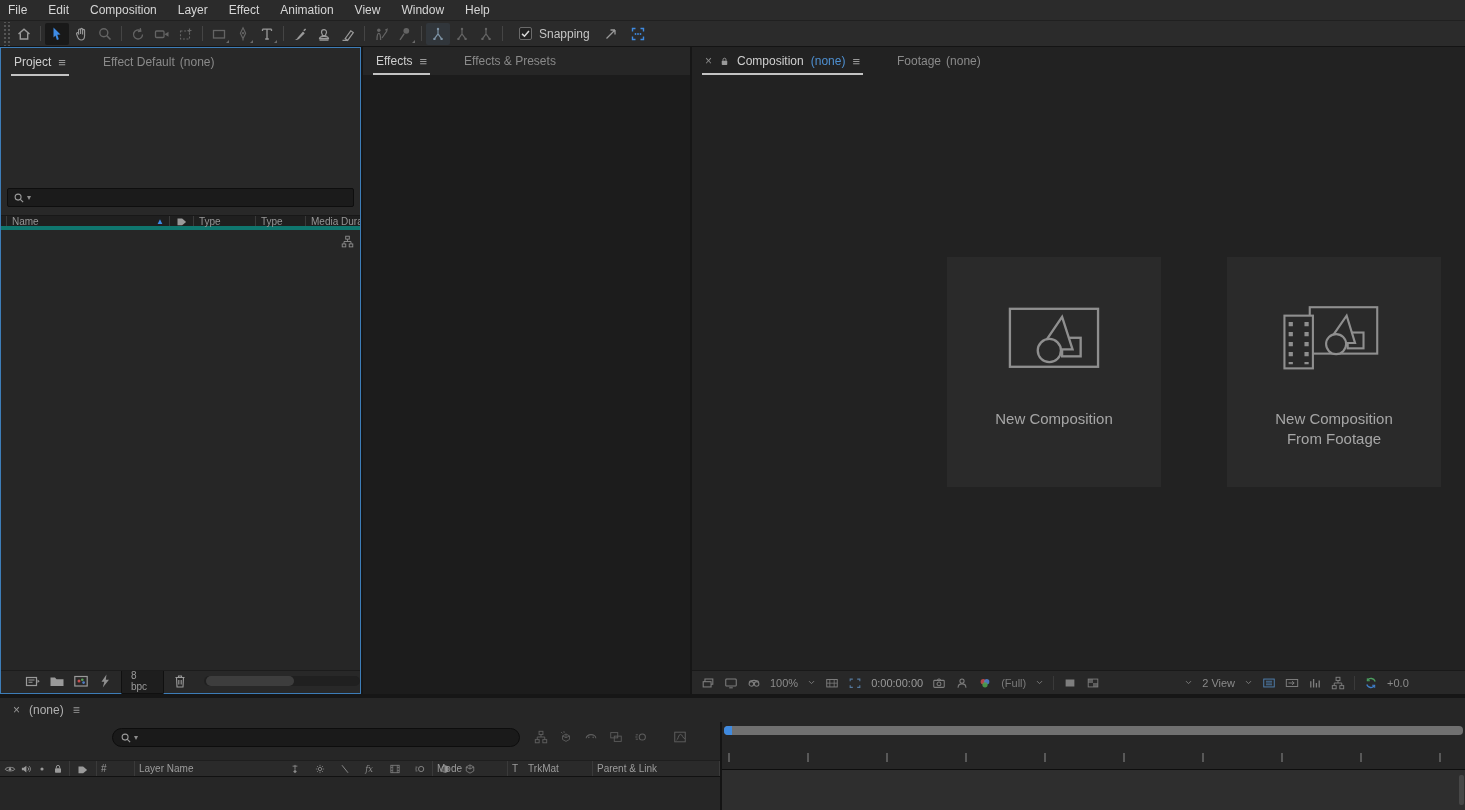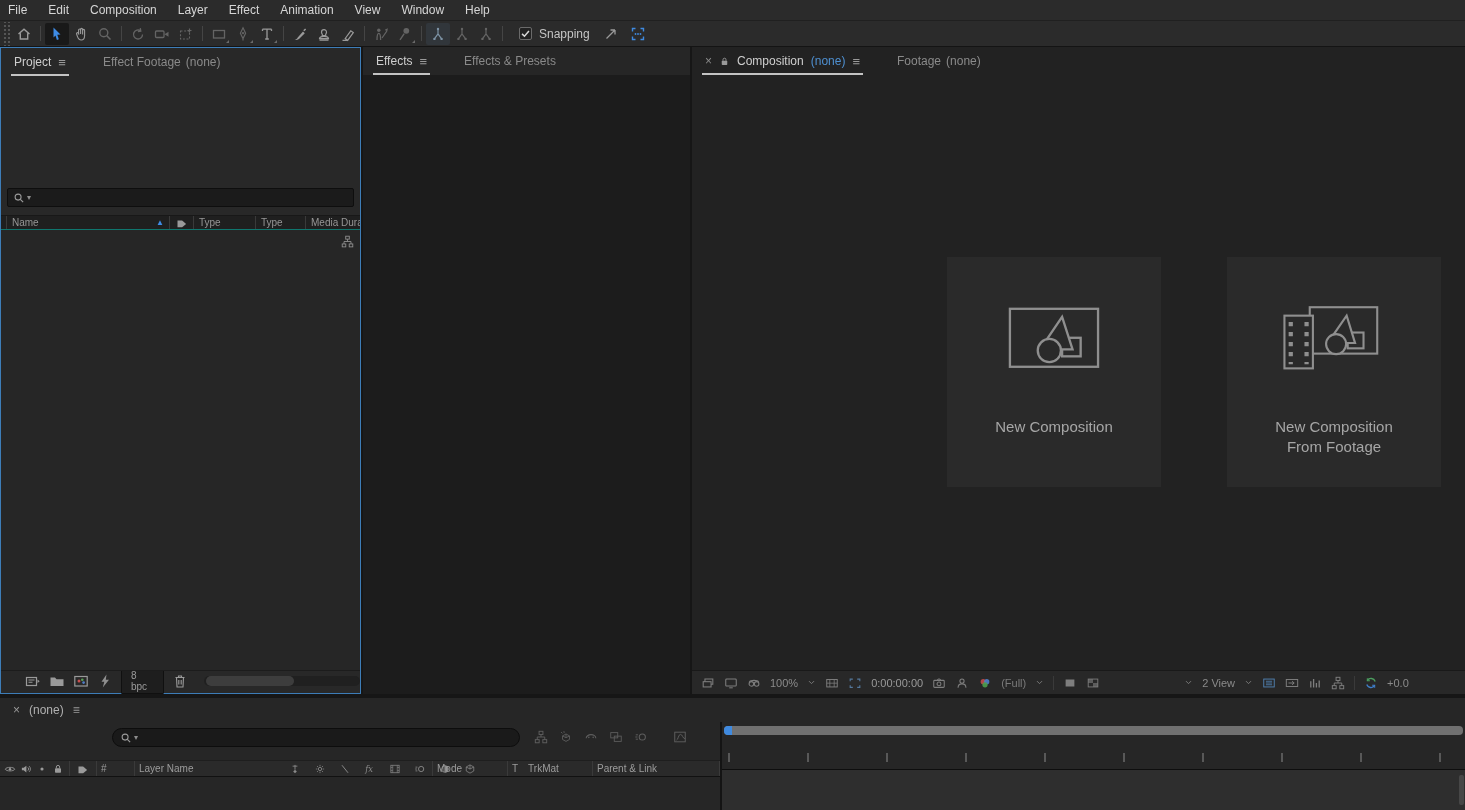--- a/index.html
+++ b/index.html
@@ -40,21 +40,21 @@
   .tab .closex{color:#8a8a8a;font-size:12px}
   .tab-inactive{margin-left:34px;color:#8a8a8a;display:flex;gap:5px}
   .suffix-blue{color:#4e8fd0}
 
   
   .project{left:0;width:361px;background:#282828;border:1px solid #3d7db8}
   .preview-area{height:110px}
   .searchbox{margin:2px 6px 0 6px;height:19px;background:#1b1b1b;border:1px solid #0e0e0e;border-radius:2px;display:flex;align-items:center;padding:0 5px;gap:2px;color:#9a9a9a}
   .searchbox input{flex:1;background:transparent;border:none;outline:none;color:#cfcfcf;font-size:11px;font-family:"Liberation Sans",sans-serif}
   .dd{font-size:8px;color:#8d8d8d;line-height:1}
-  .proj-header{margin-top:8px;height:15px;background:#1f1f1f;display:flex;align-items:center;font-size:10px;color:#969696;border-top:1px solid #181818;border-bottom:1px solid #0f766e}
+  .proj-header{margin-top:8px;height:15px;background:#1f1f1f;display:flex;align-items:center;font-size:10px;color:#969696;border-top:1px solid #181818;border-bottom:4px solid #0f766e}
   .ph-cell{display:flex;align-items:center;height:100%;border-left:1px solid #3a3a3a;padding:0 5px;gap:4px}
   .ph-name{width:145px;border-left:none;margin-left:5px;border-left:1px solid #3a3a3a}
   .ph-sort{width:18px;border-left:none;color:#3e8ce6;font-size:8px;justify-content:center}
   .ph-tag{width:24px;justify-content:center;color:#9a9a9a}
   .ph-type{width:62px}.ph-size{width:50px}
   .ph-media{flex:1;overflow:hidden;white-space:nowrap}
   .proj-list{position:relative;background:#262626;height:441px;border-bottom:1px solid #1c1c1c}
   .proj-list .flowchart-corner{position:absolute;right:6px;top:5px;color:#8f8f8f}
   .proj-footer{height:20px;display:flex;align-items:center;gap:8px;padding-left:24px;background:#282828}
   .bpc{padding:1px 9px;background:#1e1e1e;border:1px solid #101010;color:#9a9a9a;font-size:10px;border-radius:1px}
@@ -64,21 +64,21 @@
   
   .effects{left:363px;width:327px;background:#1c1c1c}
   .effects .tabstrip{background:#262626}
 
   
   .comp{left:692px;width:773px;background:#222;display:flex;flex-direction:column}
   .comp-body{flex:1;position:relative}
   .card{position:absolute;top:182px;width:214px;height:230px;background:#2a2a2a;display:flex;flex-direction:column;align-items:center;cursor:pointer}
   .card1{left:255px}.card2{left:535px}
   .card .art{margin-top:46px;width:116px;height:74px}
-  .card .label{margin-top:40px;font-size:15px;color:#a6a6a6;text-align:center;line-height:1.35}
+  .card .label{margin-top:32px;font-size:15px;color:#a6a6a6;text-align:center;line-height:1.35}
   .statusbar{height:24px;background:#282828;border-top:1px solid #191919;display:flex;align-items:center;gap:9px;padding:0 9px;font-size:11px;color:#8b8b8b;white-space:nowrap;overflow:hidden}
   .statusbar .ic{color:#7e7e7e}
   .statusbar .blueic{color:#54789c}
   .statusbar .txt{color:#8b8b8b}
   .statusbar .dim-dd{width:84px;height:15px;display:flex;align-items:center;justify-content:flex-end}
   .chev{width:9px;height:9px;color:#7a7a7a}
   .sb-sep{width:1px;height:14px;background:#3a3a3a}
   .exposure{color:#8b8b8b}
 
   
@@ -306,21 +306,21 @@
 
   <div class="main">
 
     <section class="panel project">
       <div class="tabstrip">
         <div class="tab active">
           <span>Project</span>
           <span class="burger">≡</span>
         </div>
         <div class="tab-inactive">
-          <span>Effect Footage</span>
+          <span>Effect Default</span>
           <span>(none)</span>
         </div>
       </div>
       <div class="preview-area"></div>
       <div class="searchbox">
         <span class="ic i12">
             <svg viewBox="0 0 16 16">
               <circle cx="6.8" cy="6.8" r="4" stroke="currentColor" fill="none" stroke-width="1.4"></circle>
               <path d="M9.8 9.8 L13.5 13.5" stroke="currentColor" stroke-width="1.6"></path>
             </svg>

